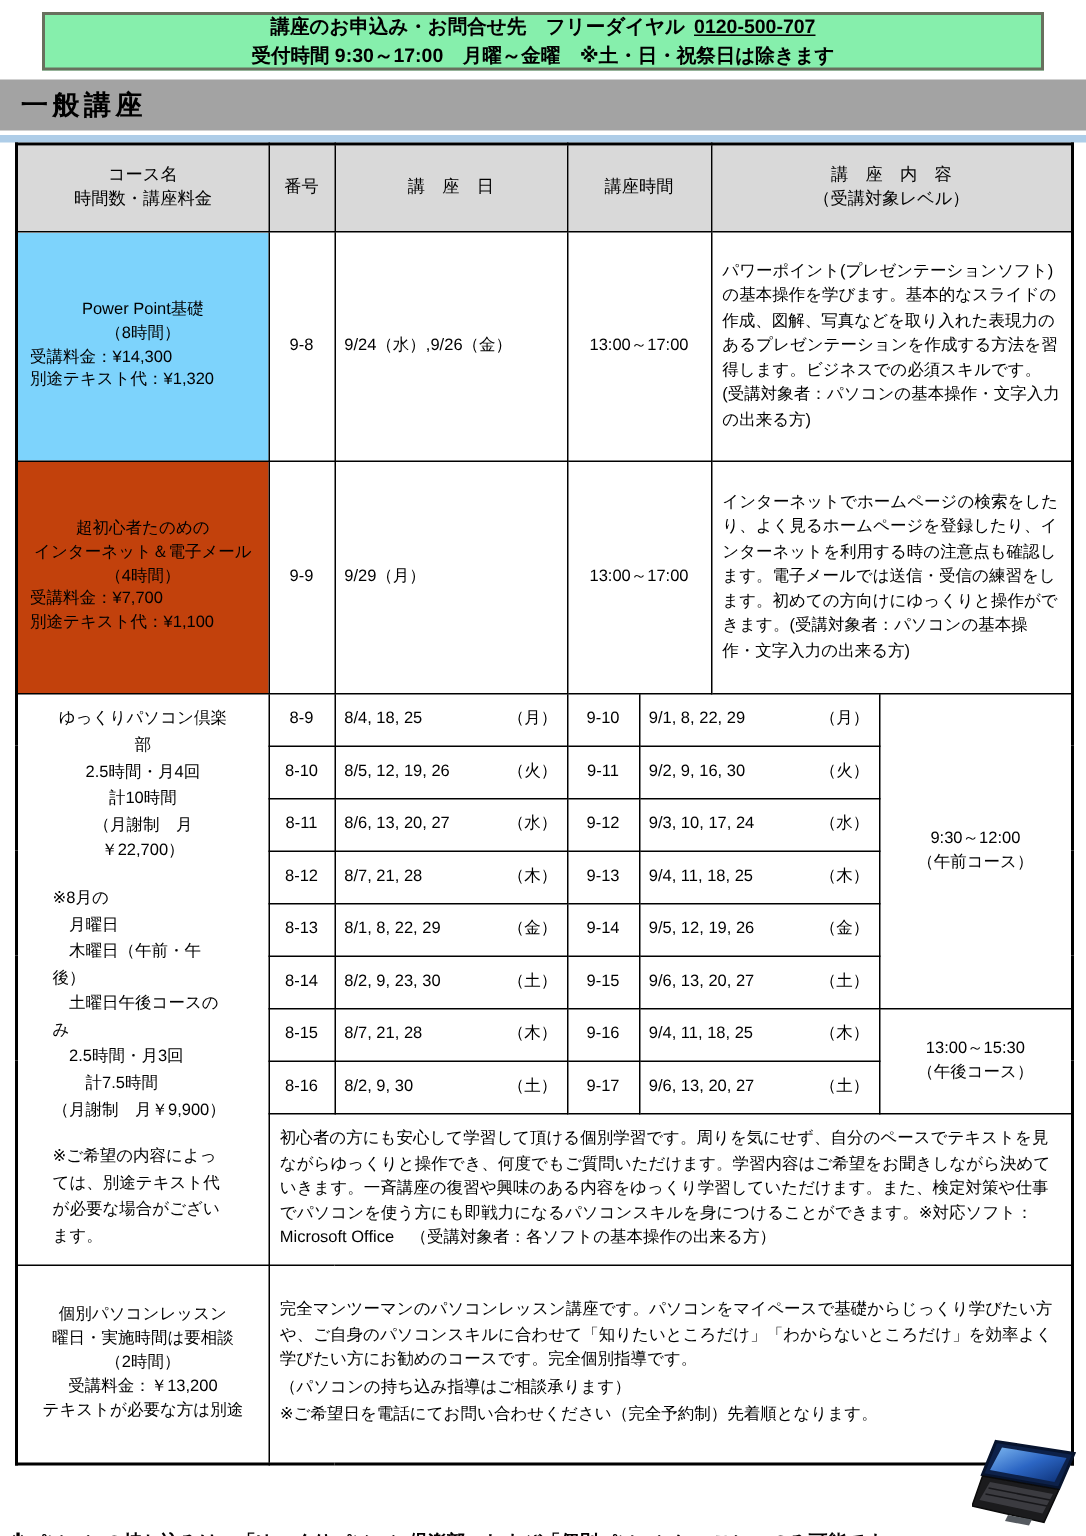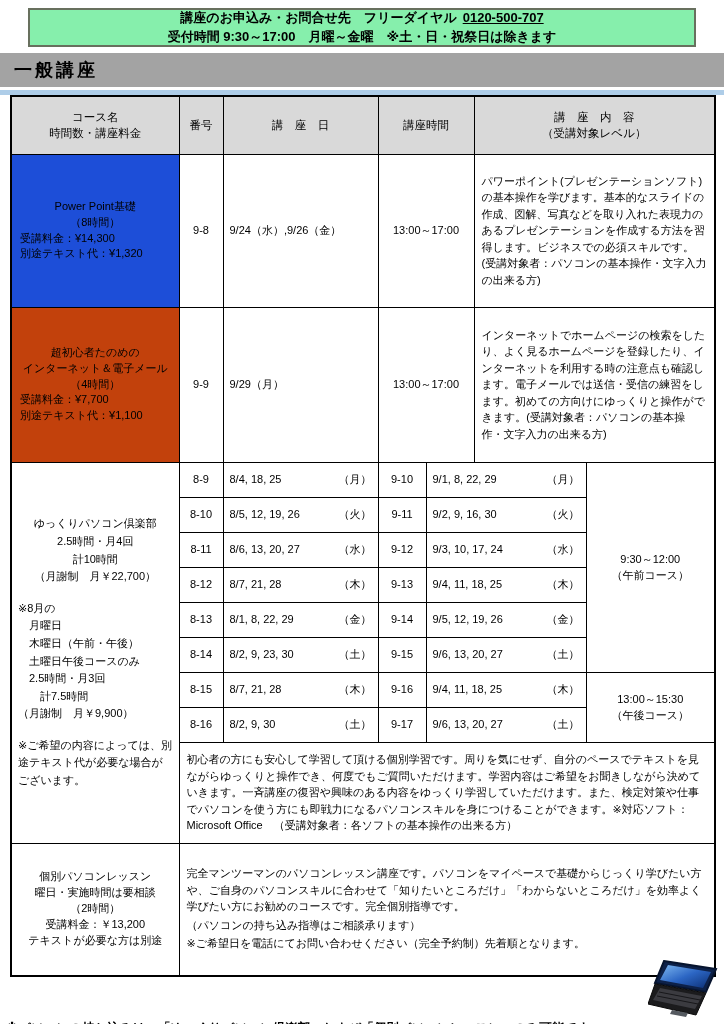--- a/index.html
+++ b/index.html
@@ -30,30 +30,30 @@
     border-collapse:collapse;table-layout:fixed;border:2px solid #000;
   }
   td{border:1px solid #000;padding:0;vertical-align:middle;font-size:11px;line-height:1.45;overflow:hidden;}
   tr.h-header{height:58px;}
   tr.h-row1{height:153px;}
   tr.h-row2{height:155px;}
   tr.h-club{height:35px;}
   tr.h-desc{height:101px;}
   tr.h-priv{height:133px;}
   td.th{background:#d9d9d9;text-align:center;font-size:11.5px;}
-  td.peach{background:#1d4ed8;}
+  td.peach{background:#7dd3fc;}
   td.yellow{background:#c2410c;}
   td.coursecell{text-align:center;padding:2px 4px;}
   .course-left{text-align:left;padding-left:4px;}
   td.num{text-align:center;}
   td.datecell{padding:0 6px;text-align:left;}
   .daterow{display:flex;justify-content:space-between;align-items:center;}
   td.timecell{text-align:center;}
   td.content{padding:5px 7px;text-align:left;line-height:1.5;}
-  td.clubcourse{vertical-align:middle;padding:6px 6px;}
+  td.clubcourse{vertical-align:middle;padding:6px 23px;}
   .club-top{text-align:center;line-height:1.6;}
   .club-aug{text-align:left;line-height:1.6;margin-top:14px;white-space:pre-wrap;}
   .club-note{text-align:left;line-height:1.6;margin-top:14px;}
   .time-2line{line-height:1.5;}
   .priv-p{margin:0 0 2px 0;}
   
   .footer-note{
     position:absolute;left:6px;top:980px;width:650px;
     font-size:12.5px;font-weight:bold;line-height:1.55;white-space:pre-wrap;
   }

